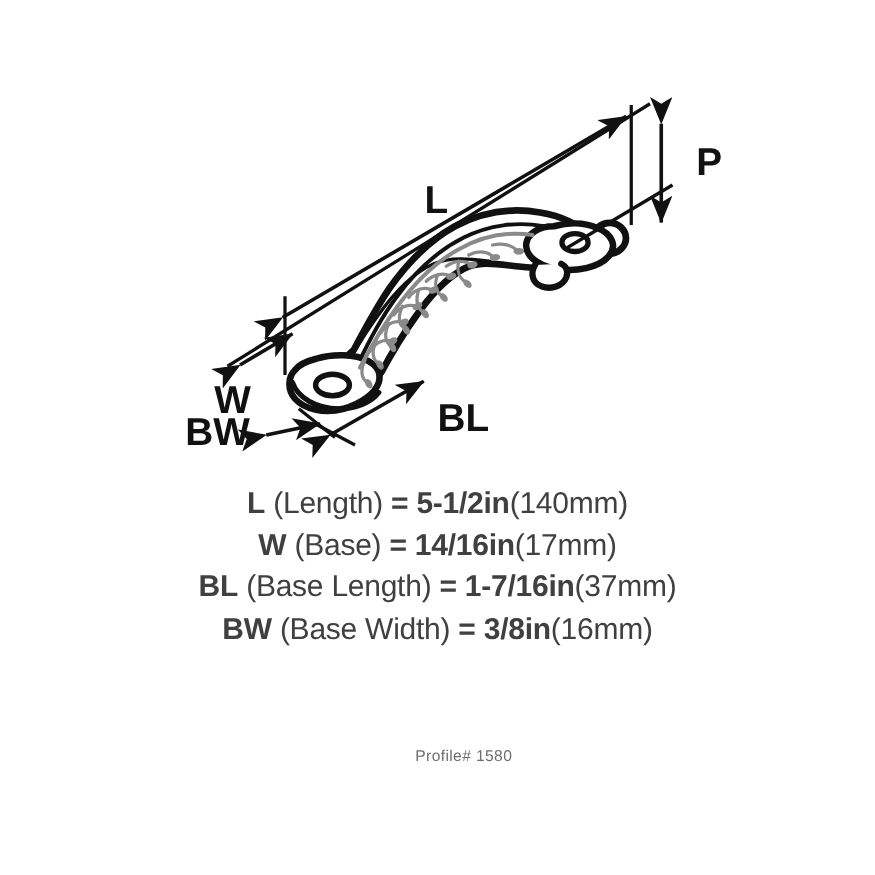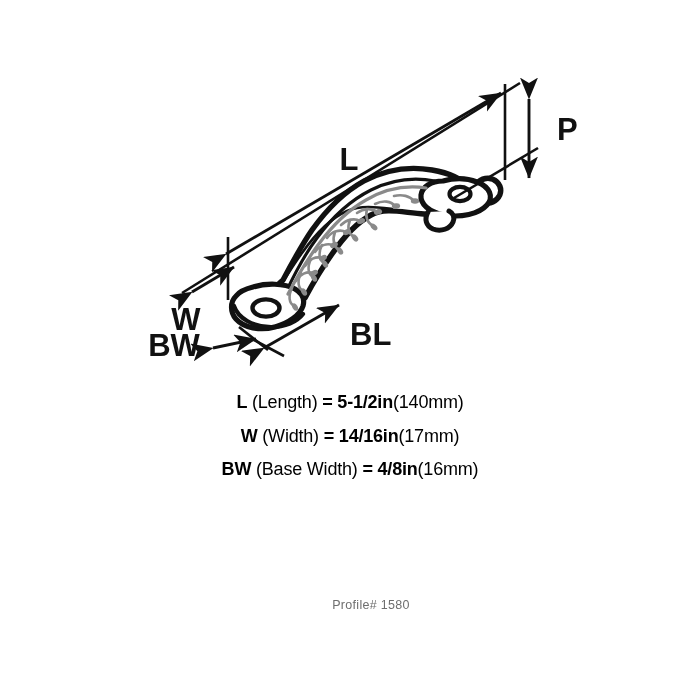--- a/index.html
+++ b/index.html
@@ -40,25 +40,25 @@
 
   
   #spec-list {
     position: absolute;
     left: 0;
     top: 386px;
     width: 700px;
     text-align: center;
   }
   .spec-line {
-    font-size: 18px;
+    font-size: 24px;
     line-height: 33.6px;
     letter-spacing: -0.2px;
     white-space: nowrap;
-    color: #000000;
+    color: #404040;
   }
   .spec-line .sym {
     font-weight: bold;
   }
   .spec-line .name {
     font-weight: normal;
   }
   .spec-line .eqval {
     font-weight: bold;
   }
@@ -235,25 +235,28 @@
     </svg>
   </div>
 
   <div id="spec-list">
 
     <div class="spec-line">
       <span class="sym">L</span><span class="name"> (Length) </span><span class="eqval">= 5-1/2in</span><span class="metric">(140mm)</span>
     </div>
 
     <div class="spec-line">
-      <span class="sym">W</span><span class="name"> (Width) </span><span class="eqval">= 14/16in</span><span class="metric">(17mm)</span>
-    </div>
-
-
-
-    <div class="spec-line">
-      <span class="sym">BW</span><span class="name"> (Base Width) </span><span class="eqval">= 4/8in</span><span class="metric">(16mm)</span>
+      <span class="sym">W</span><span class="name"> (Base) </span><span class="eqval">= 14/16in</span><span class="metric">(17mm)</span>
+    </div>
+
+
+    <div class="spec-line">
+      <span class="sym">BL</span><span class="name"> (Base Length) </span><span class="eqval">= 1-7/16in</span><span class="metric">(37mm)</span>
+    </div>
+
+    <div class="spec-line">
+      <span class="sym">BW</span><span class="name"> (Base Width) </span><span class="eqval">= 3/8in</span><span class="metric">(16mm)</span>
     </div>
   </div>
 
   <div id="profile-footer">Profile# 1580</div>
 
 </div>
 
 </body></html>

